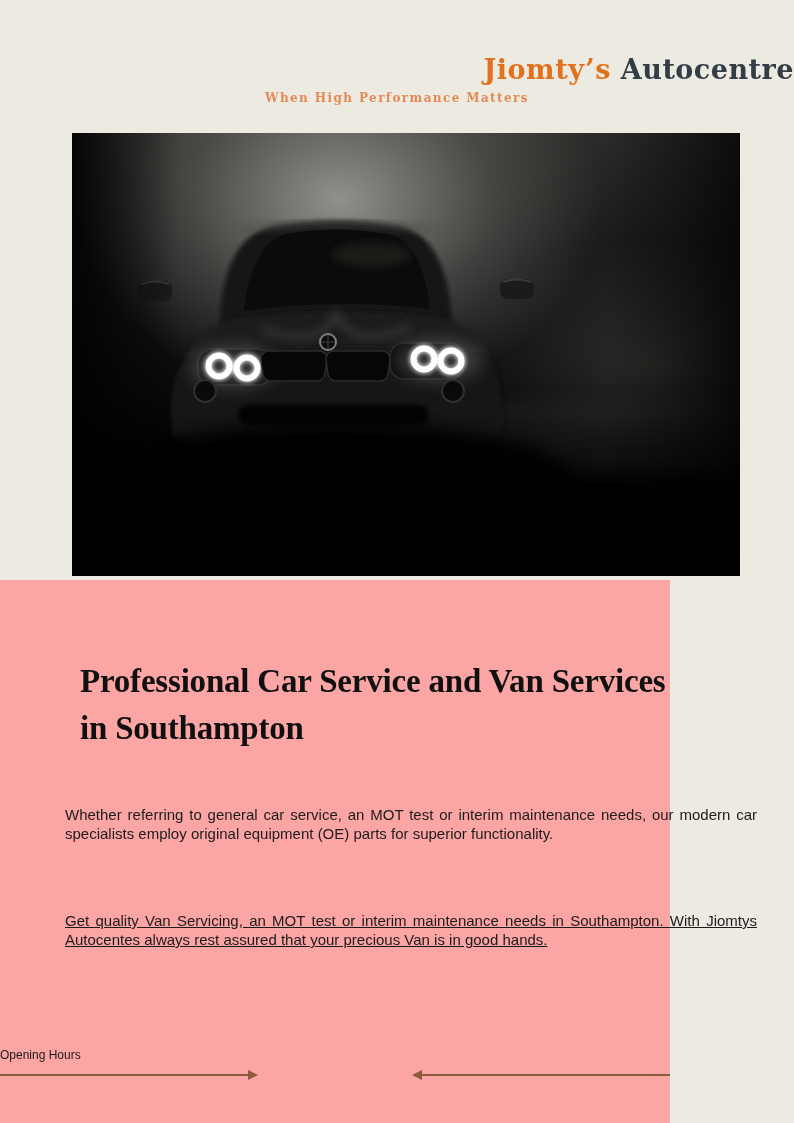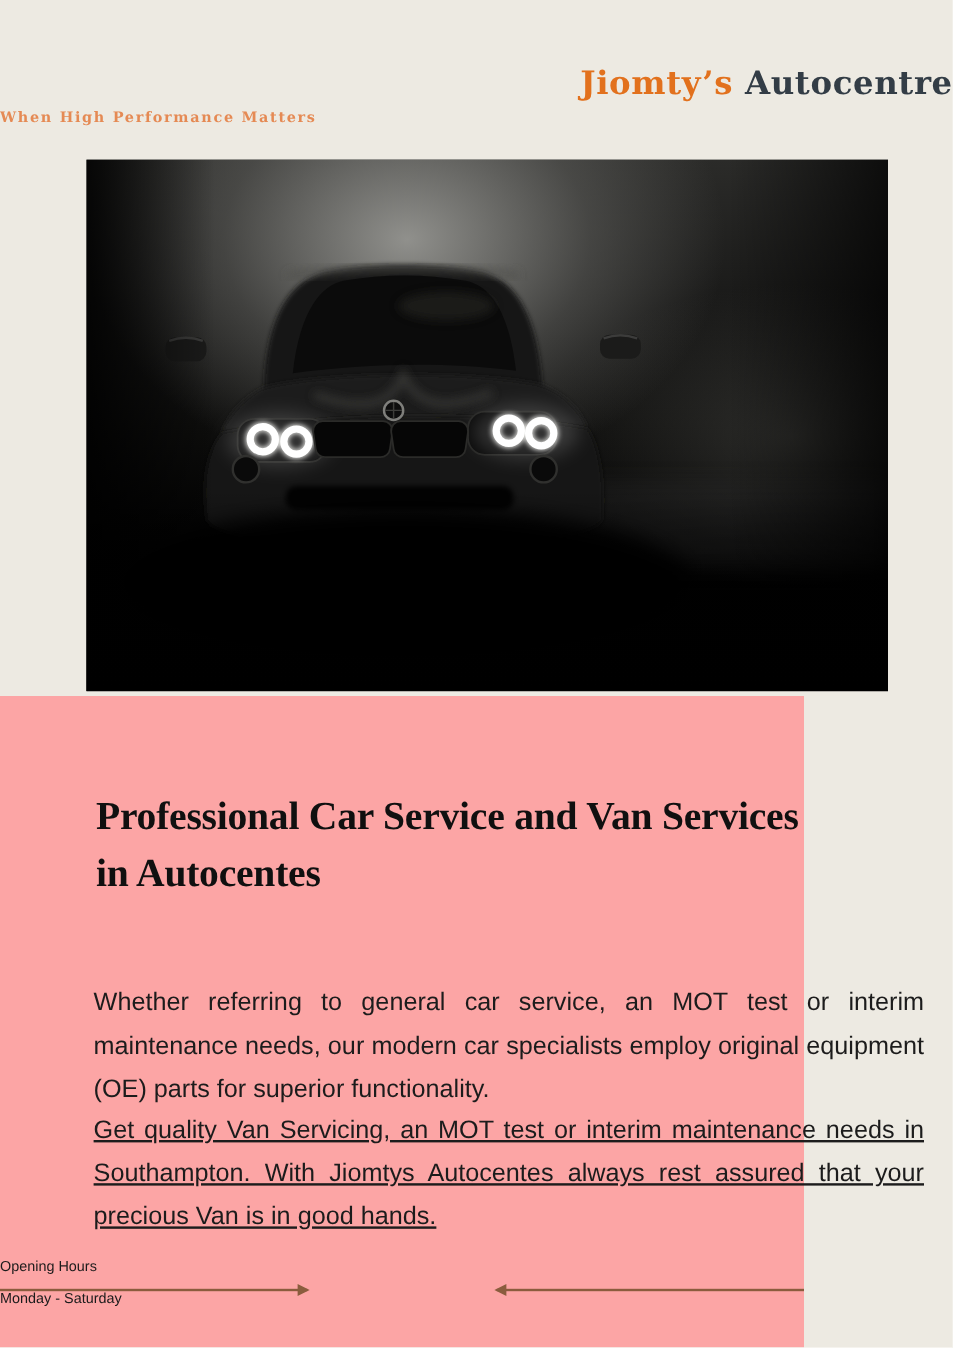--- a/index.html
+++ b/index.html
@@ -12,20 +12,21 @@
   .brand{
     position:absolute;top:54px;left:0;width:100%;
     text-align:right;
     font-family:"DejaVu Serif",serif;font-weight:700;
     font-size:27px;letter-spacing:0.5px;
   }
   .brand .primary{color:#e2711d;}
   .brand .secondary{color:#333d46;}
   .tagline{
     position:absolute;top:91px;left:0;width:100%;
+    text-align:center;
     font-family:"DejaVu Serif",serif;font-weight:700;
     font-size:12px;letter-spacing:1.4px;color:#e58a54;
   }
   
   .hero{
     position:absolute;left:72px;top:133px;width:668px;height:443px;
     overflow:hidden;
     background:
       radial-gradient(ellipse 340px 260px at 40% 15%, rgba(150,150,146,0.95), rgba(98,98,95,0.55) 45%, rgba(40,40,39,0) 78%),
       radial-gradient(ellipse 300px 180px at 88% 52%, rgba(84,84,80,0.45), rgba(0,0,0,0) 70%),
@@ -46,22 +47,22 @@
   }
   .headline{
     position:absolute;left:80px;top:56px;width:700px;
     font-family:"Liberation Serif",serif;font-weight:700;
     font-size:33px;line-height:47px;color:#101010;
     letter-spacing:-0.2px;
   }
   .headline span{display:block;}
   .para{
     position:absolute;left:62px;width:692px;
-    font-size:21px;line-height:36px;color:#1c1c1c;
-    text-align:justify;margin:16px;
+    font-size:15px;line-height:19px;color:#1c1c1c;
+    text-align:justify;margin:3px;
   }
   .para.p1{top:222px;}
   .para.p2{top:328px;text-decoration:underline;}
   
   .hours{
     position:absolute;top:462px;left:0;width:100%;
     text-align:left;color:#1b1b1b;
     font-size:12px;line-height:27px;
   }
   .arrow{
@@ -154,27 +155,26 @@
       <circle cx="381" cy="258" r="11" fill="#0a0a0a" stroke="#30302e" stroke-width="2"></circle>
 
       <rect x="166" y="272" width="190" height="20" rx="9" fill="#050505" opacity="0.9" filter="url(#b2)"></rect>
       <ellipse cx="264" cy="352" rx="240" ry="62" fill="#000000" filter="url(#b8)"></ellipse>
     </svg>
   </div>
 
   <div class="bottom">
     <h1 class="headline">
       <span>Professional Car Service and Van Services</span>
-      <span>in Autocentes</span>
+      <span>in Southampton</span>
     </h1>
 
     <p class="para p1">Whether referring to general car service, an MOT test or interim maintenance needs, our modern car specialists employ original equipment (OE) parts for superior functionality.</p>
     <p class="para p2">Get quality Van Servicing, an MOT test or interim maintenance needs in Southampton. With Jiomtys Autocentes always rest assured that your precious Van is in good hands.</p>
 
     <div class="hours">
       <div>Opening Hours</div>
-      <div>Monday - Saturday</div>
     </div>
     <div class="arrow arrow-left"></div>
     <div class="arrow arrow-right"></div>
   </div>
 
 </div>
 
 </body></html>

